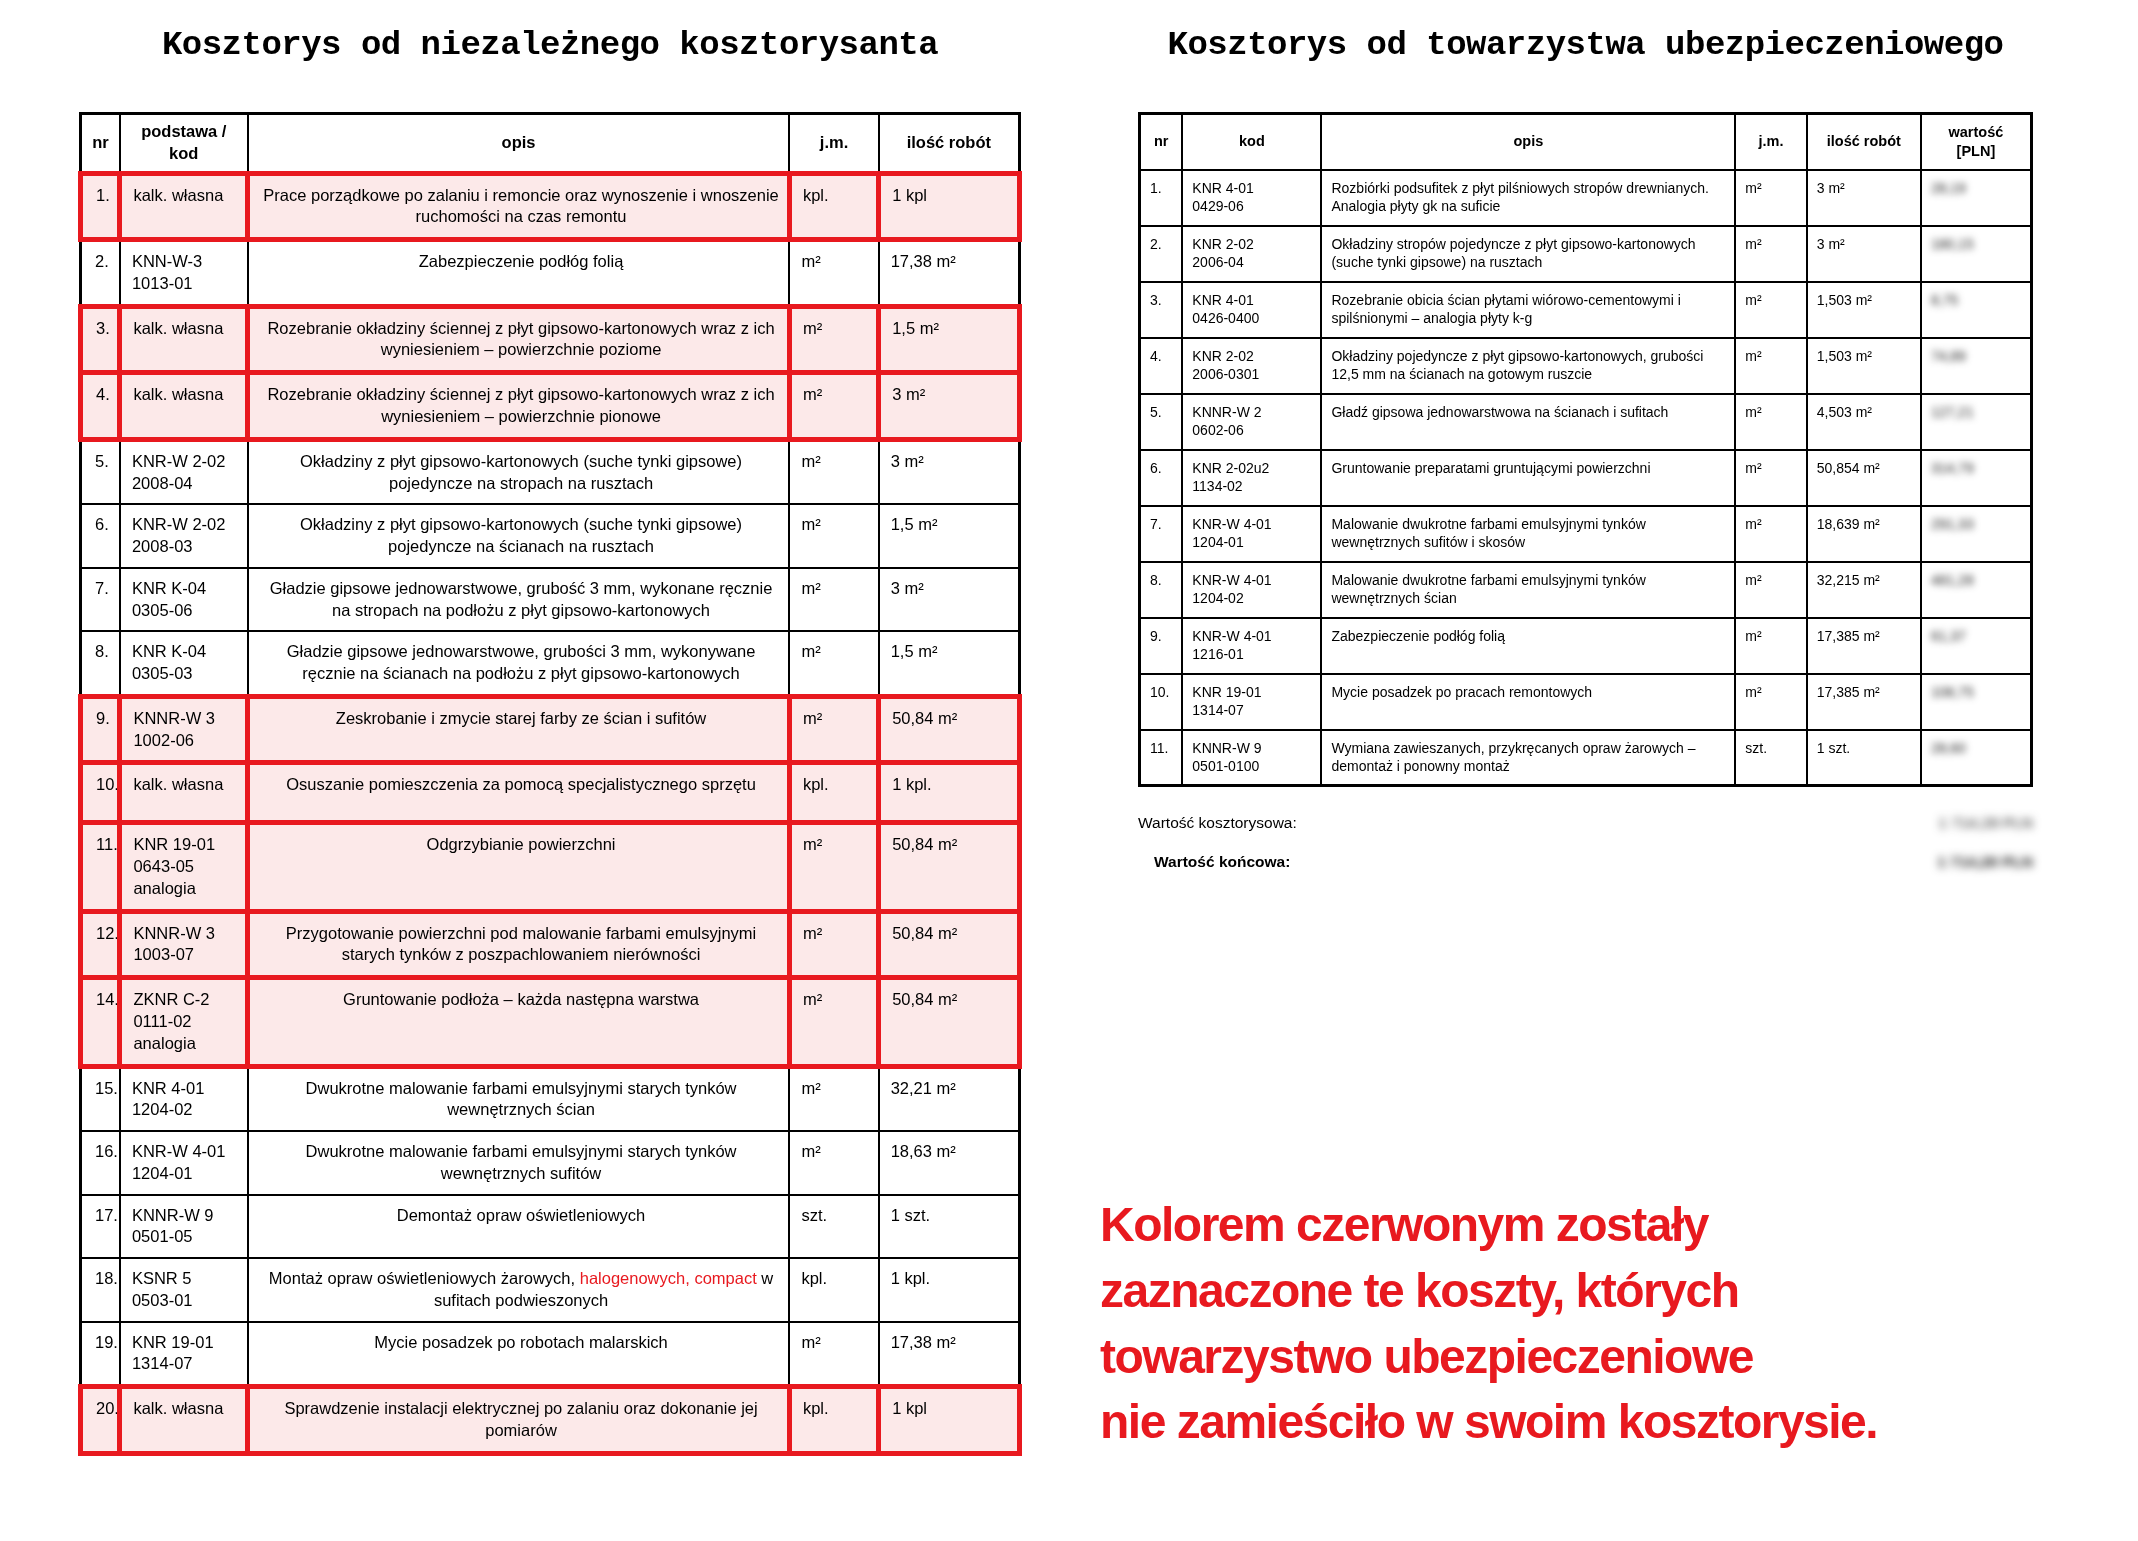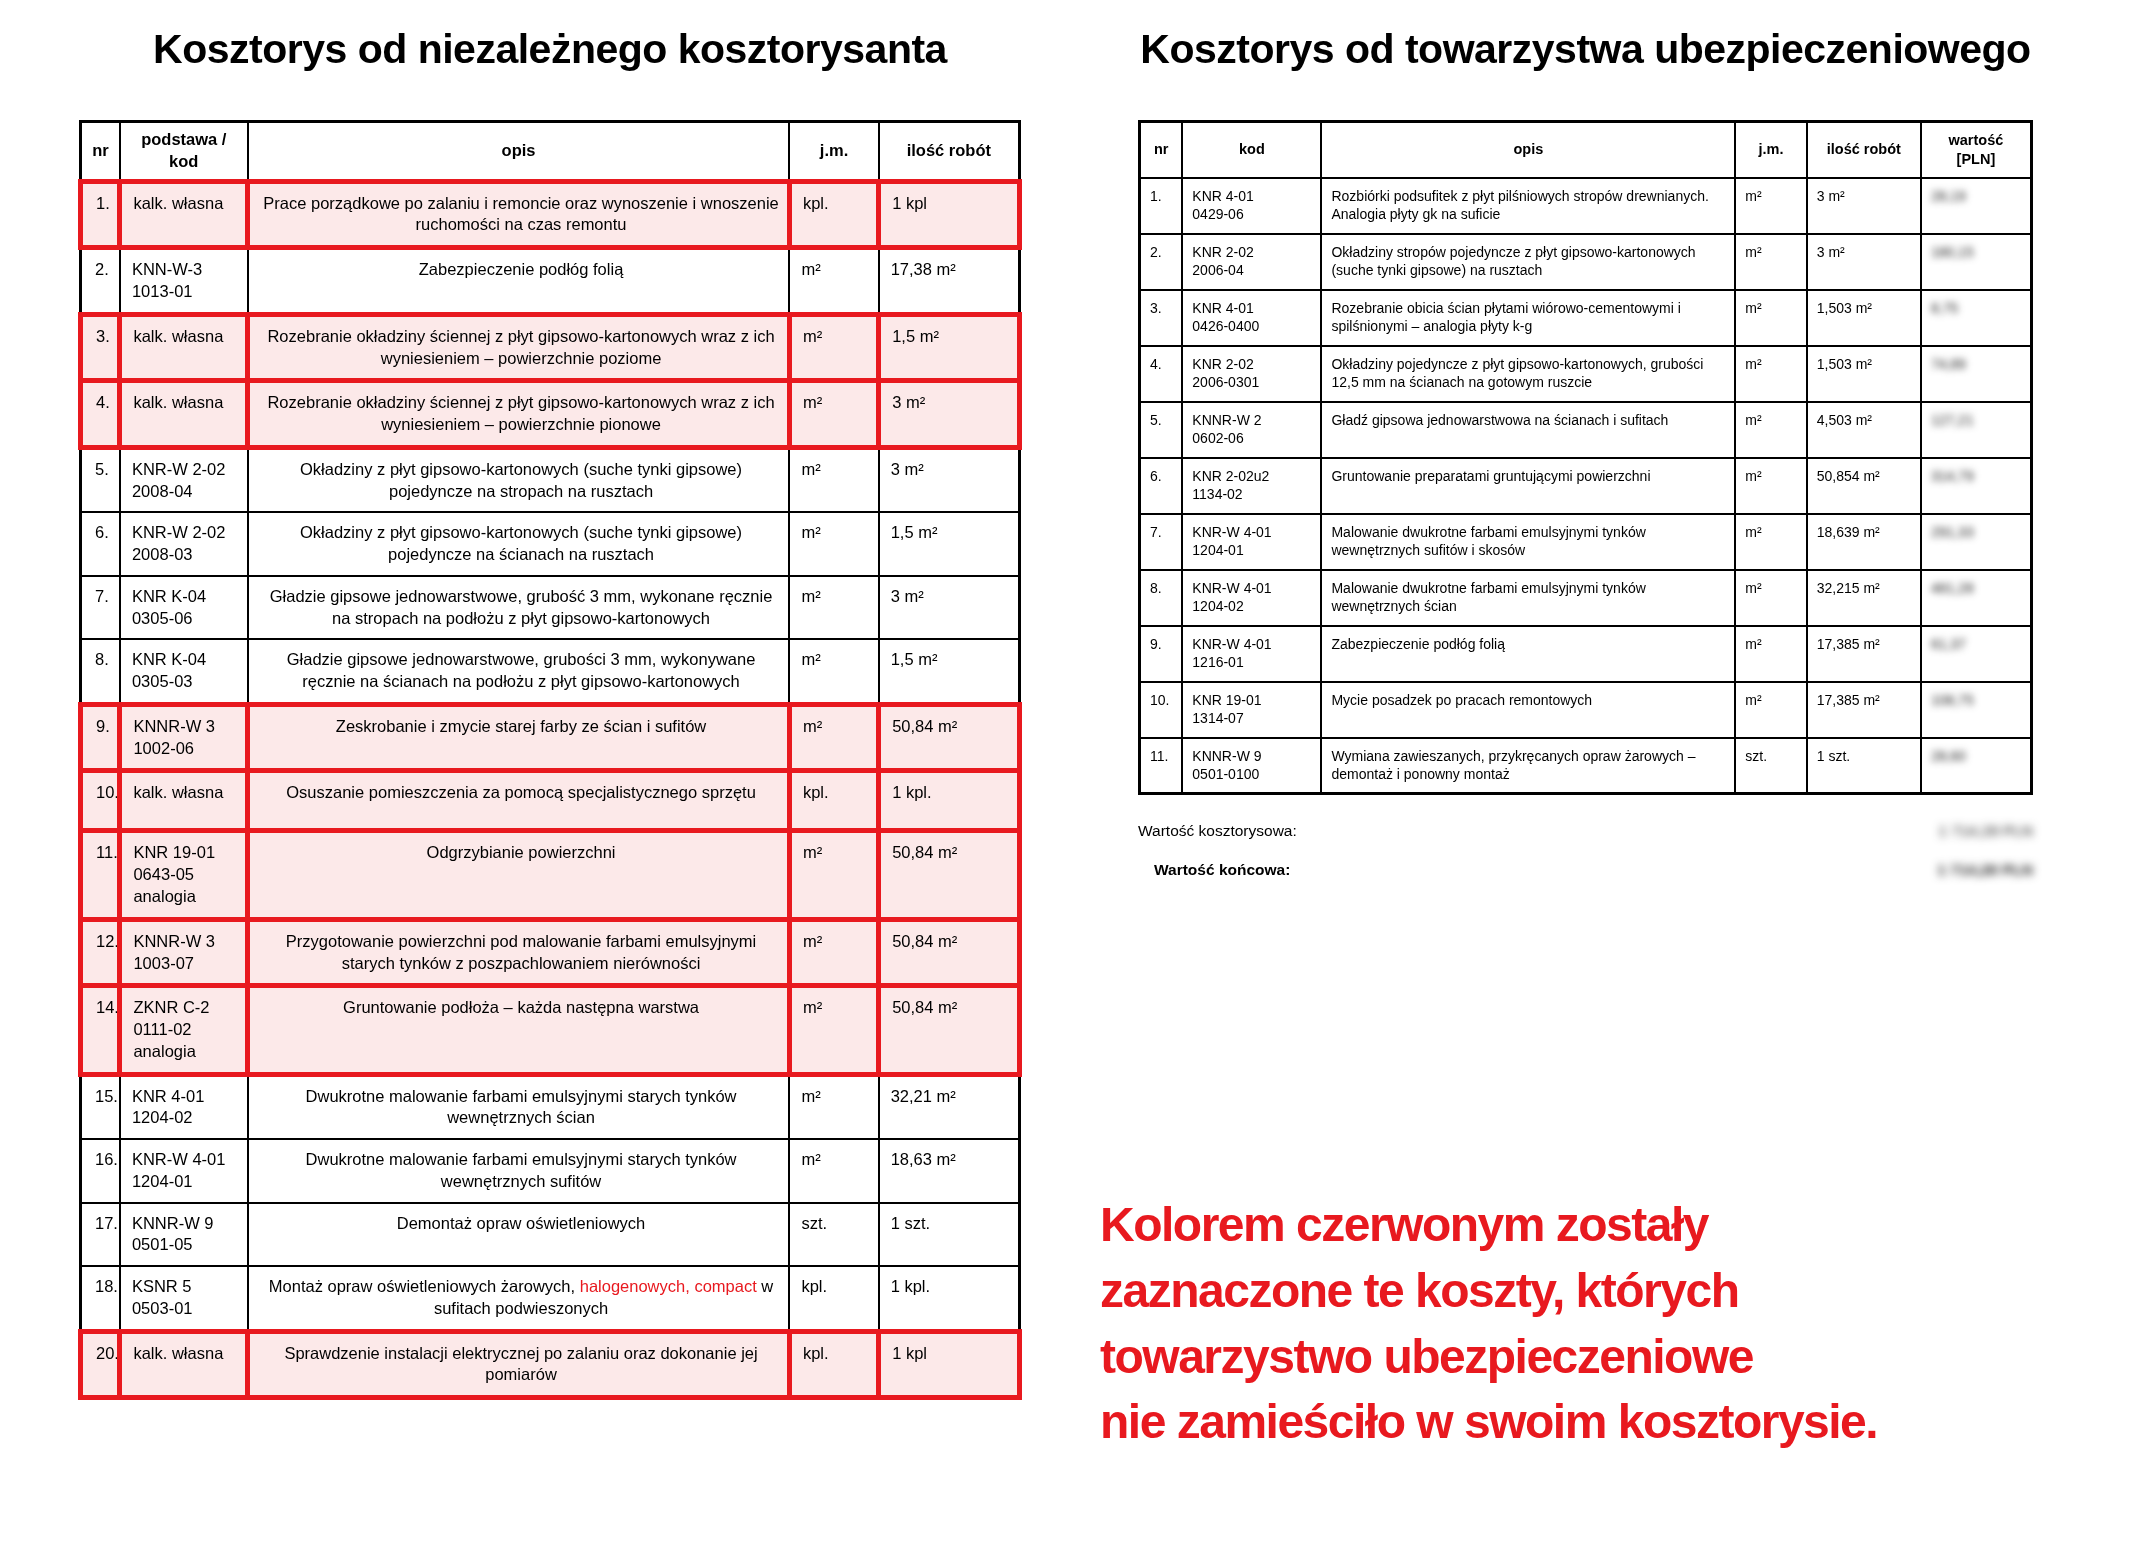--- a/index.html
+++ b/index.html
@@ -13,22 +13,22 @@
     width:2138px;height:1541px;position:relative;background:#fff;
     font-family:"Liberation Sans", sans-serif;color:var(--ink);overflow:hidden;
   }
   .page{position:absolute;inset:0;}
 
   .panel{position:absolute;top:26px;}
   .panel--left{left:78px;width:944px;}
   .panel--right{left:1118px;width:915px;padding-left:20px;}
 
   .panel-title{
-    font-size:41px;font-weight:bold;text-align:center;margin:0 0 47px 0;
-    letter-spacing:-0.5px;line-height:1.15;white-space:nowrap;
+    font-size:34px;font-weight:bold;text-align:center;margin:0 0 47px 0;
+    letter-spacing:-0.5px;line-height:1.15;white-space:nowrap;font-family:Liberation Mono, monospace;
   }
 
   table.estimate{
     border-collapse:collapse;width:100%;table-layout:fixed;
     border:3px solid var(--ink);
   }
   table.estimate th, table.estimate td{
     border:2px solid var(--ink);vertical-align:top;text-align:left;
     overflow:hidden;
   }
@@ -233,20 +233,28 @@
             <td class="c-jm">szt.</td>
             <td class="c-ilosc">1 szt.</td>
           </tr>
           <tr>
             <td class="c-nr">18.</td>
             <td class="c-kod">KSNR 5
 0503-01</td>
             <td class="c-opis"><span>Montaż opraw oświetleniowych żarowych, </span><span class="red-text">halogenowych, compact</span><span> w sufitach podwieszonych</span></td>
             <td class="c-jm">kpl.</td>
             <td class="c-ilosc">1 kpl.</td>
+          </tr>
+          <tr>
+            <td class="c-nr">19.</td>
+            <td class="c-kod">KNR 19-01
+1314-07</td>
+            <td class="c-opis">Mycie posadzek po robotach malarskich</td>
+            <td class="c-jm">m²</td>
+            <td class="c-ilosc">17,38 m²</td>
           </tr>
           <tr class="hl">
             <td class="c-nr">20.</td>
             <td class="c-kod">kalk. własna</td>
             <td class="c-opis">Sprawdzenie instalacji elektrycznej po zalaniu oraz dokonanie jej pomiarów</td>
             <td class="c-jm">kpl.</td>
             <td class="c-ilosc">1 kpl</td>
           </tr>
         </tbody>
       </table>

